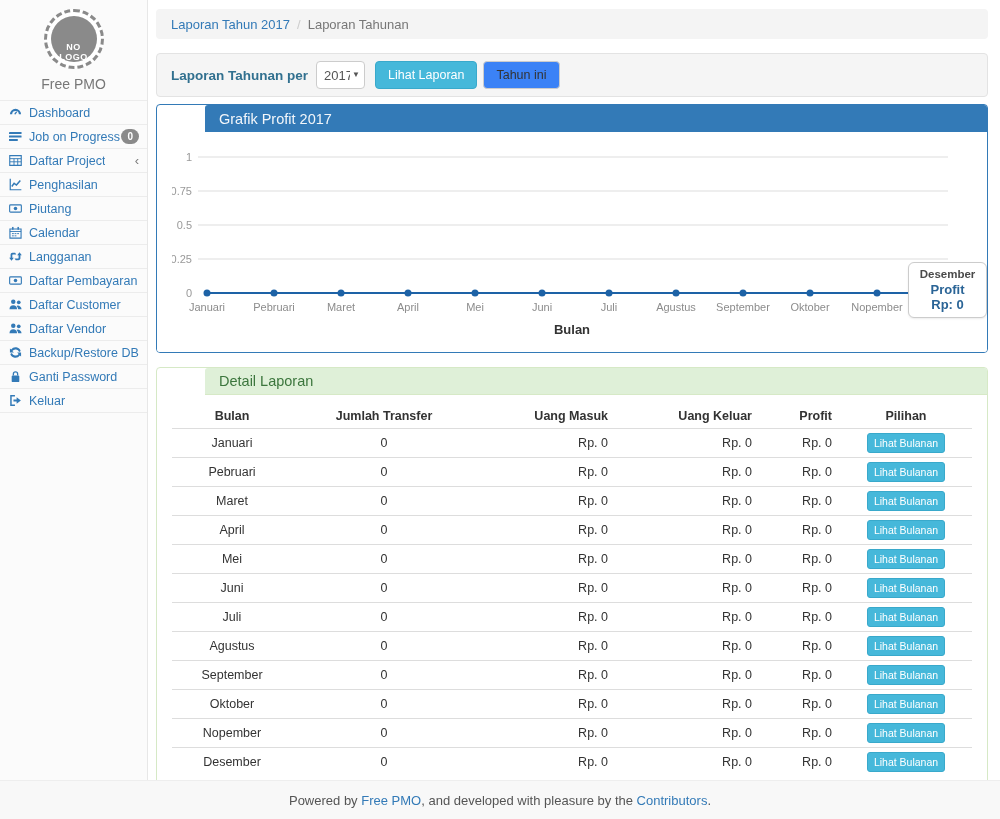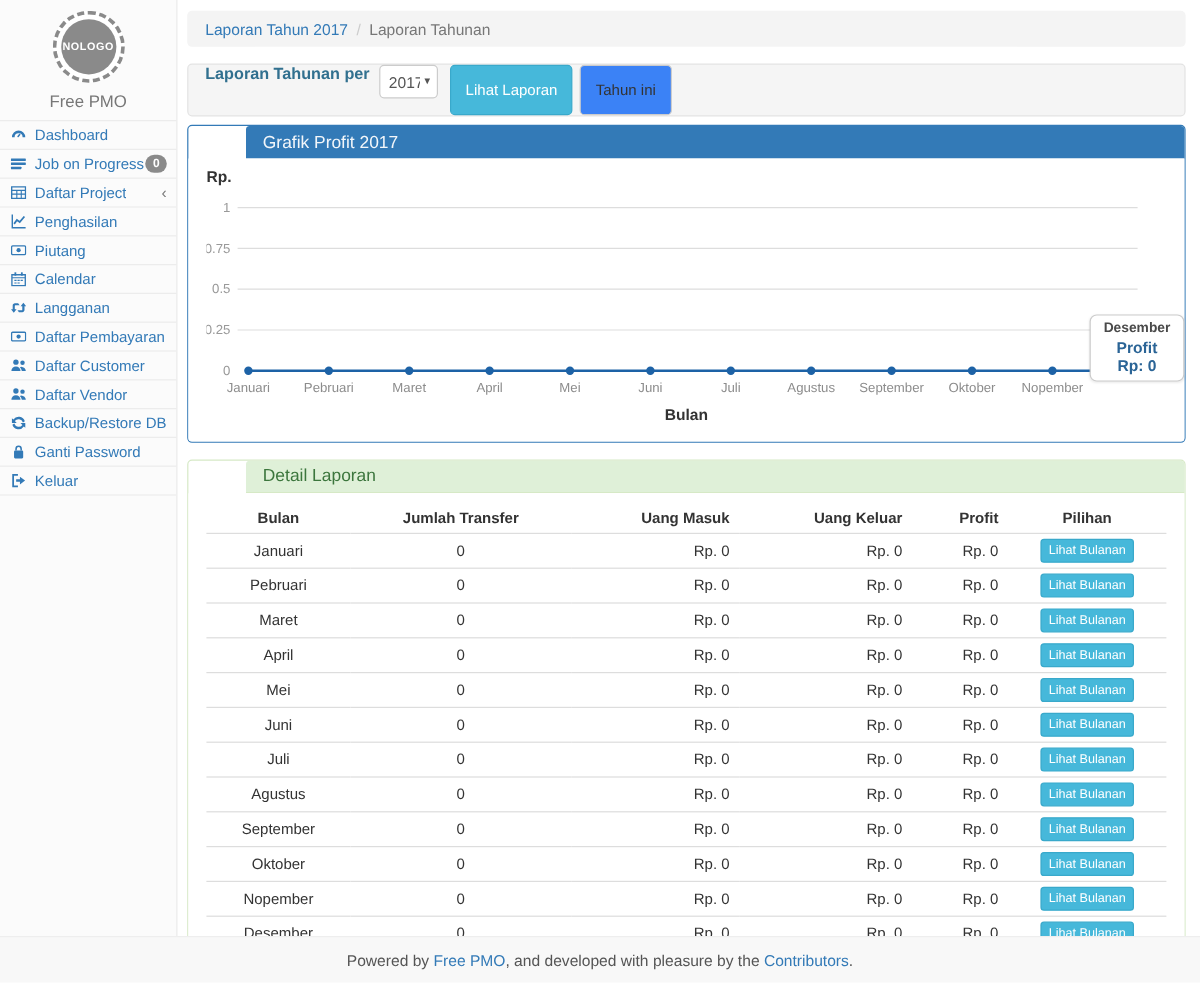--- a/index.html
+++ b/index.html
@@ -10,21 +10,21 @@
   }
   .page { display:flex; flex-direction:column; width:1000px; height:819px; }
   .main-row { display:flex; flex:1; overflow:hidden; }
 
   
   .sidebar { width:148px; background:#fbfbfb; border-right:1px solid #e7e7e7; flex-shrink:0; }
   .logo-block { padding:9px 0 8px; text-align:center; }
   .logo-ring { width:60px; height:60px; margin:0 auto; border-radius:50%;
     border:3px dashed #8a8a8a; display:flex; align-items:center; justify-content:center; background:#fff; }
   .logo-inner { width:46px; height:46px; border-radius:50%; background:#8a8a8a; color:#fff;
-    display:flex; align-items:center; justify-content:center;
+    display:flex; flex-direction:column; align-items:center; justify-content:flex-end;
     font-size:9px; font-weight:bold; line-height:10px; letter-spacing:.5px; }
   .brand { margin-top:7px; color:#777; font-size:14px; }
   .side-menu { list-style:none; border-top:1px solid #ececec; }
   .side-menu li { height:24px; display:flex; align-items:center; padding:0 8px 0 9px;
     border-bottom:1px solid #ececec; color:#337ab7; cursor:pointer; }
   .side-menu .mi-icon { width:15px; height:13px; margin-right:5px; color:#337ab7; flex-shrink:0; }
   .side-menu .mi-icon svg { width:13px; height:13px; display:block; }
   .mi-label { white-space:nowrap; overflow:hidden; font-size:12.5px; }
   .mi-right { margin-left:auto; }
   .badge { background:#8a8a8a; color:#fff; font-size:10px; font-weight:bold;
@@ -33,21 +33,21 @@
 
   
   .content { flex:1; background:#fff; padding:9px 12px 0 8px; overflow:hidden; }
 
   .breadcrumb { background:#f4f4f4; border-radius:4px; height:30px; display:flex;
     align-items:center; padding:0 15px; color:#777; }
   .breadcrumb a { color:#337ab7; text-decoration:none; }
   .bc-sep { margin:0 7px; color:#ccc; }
 
   .well { margin-top:14px; background:#f5f5f5; border:1px solid #e3e3e3; border-radius:4px;
-    height:44px; display:flex; padding:0 14px; }
+    height:44px; display:flex; align-items:center; padding:0 14px; }
   .well-label { color:#31708f; font-weight:bold; font-size:13.5px; margin-right:8px; }
   .select-box { position:relative; display:inline-block; margin-right:10px; }
   .select-box select { appearance:none; -webkit-appearance:none; width:49px; height:28px;
     border:1px solid #ccc; border-radius:4px; background:#fff; font-size:13px;
     padding:0 14px 0 7px; color:#555; font-family:inherit; }
   .select-caret { position:absolute; right:5px; top:9px; font-size:8px; color:#555; pointer-events:none; }
   .btn { display:inline-block; border-radius:4px; font-size:12.5px; padding:6px 12px;
     cursor:pointer; line-height:14px; border:1px solid transparent; font-family:inherit; }
   .btn-info { background:#46b8da; border-color:#39a9cb; color:#fff; margin-right:6px; }
   .btn-default { background:#3b82f6; border-color:#ccc; color:#333; }
@@ -245,21 +245,20 @@
           <select id="year-select"><option>2017</option></select>
           <span class="select-caret">▼</span>
         </span>
         <button class="btn btn-info">Lihat Laporan</button>
         <button class="btn btn-default">Tahun ini</button>
       </div>
 
       <div class="panel panel-primary">
         <div class="panel-heading">Grafik Profit 2017</div>
         <div class="panel-body chart-body">
-          <div class="rp-label">Rp.</div>
           <svg id="chart-svg" xmlns="http://www.w3.org/2000/svg" viewBox="0 0 800 182">
               <text x="20" y="156.5" text-anchor="end" fill="#999999" font-size="11">0</text>
               <line x1="26" y1="119" x2="776" y2="119" stroke="#dddddd" stroke-width="1"></line>
               <text x="20" y="122.5" text-anchor="end" fill="#999999" font-size="11">0.25</text>
               <line x1="26" y1="85" x2="776" y2="85" stroke="#dddddd" stroke-width="1"></line>
               <text x="20" y="88.5" text-anchor="end" fill="#999999" font-size="11">0.5</text>
               <line x1="26" y1="51" x2="776" y2="51" stroke="#dddddd" stroke-width="1"></line>
               <text x="20" y="54.5" text-anchor="end" fill="#999999" font-size="11">0.75</text>
               <line x1="26" y1="17" x2="776" y2="17" stroke="#dddddd" stroke-width="1"></line>
               <text x="20" y="20.5" text-anchor="end" fill="#999999" font-size="11">1</text>

